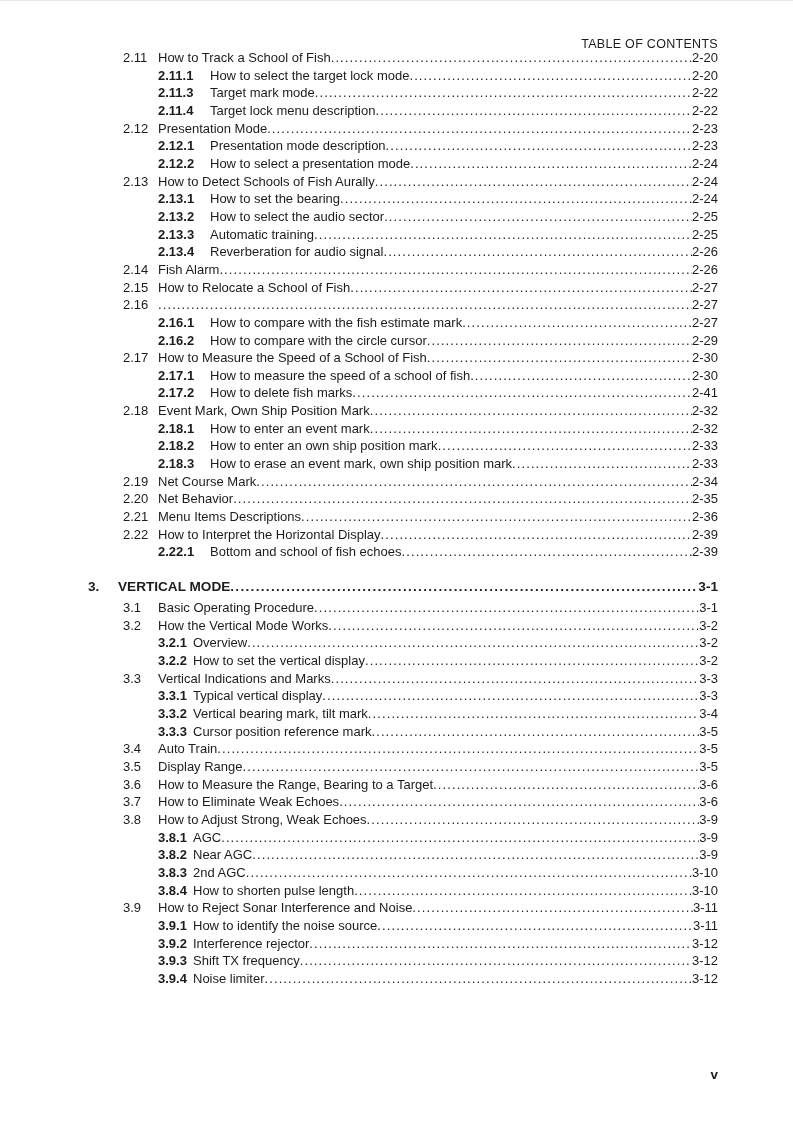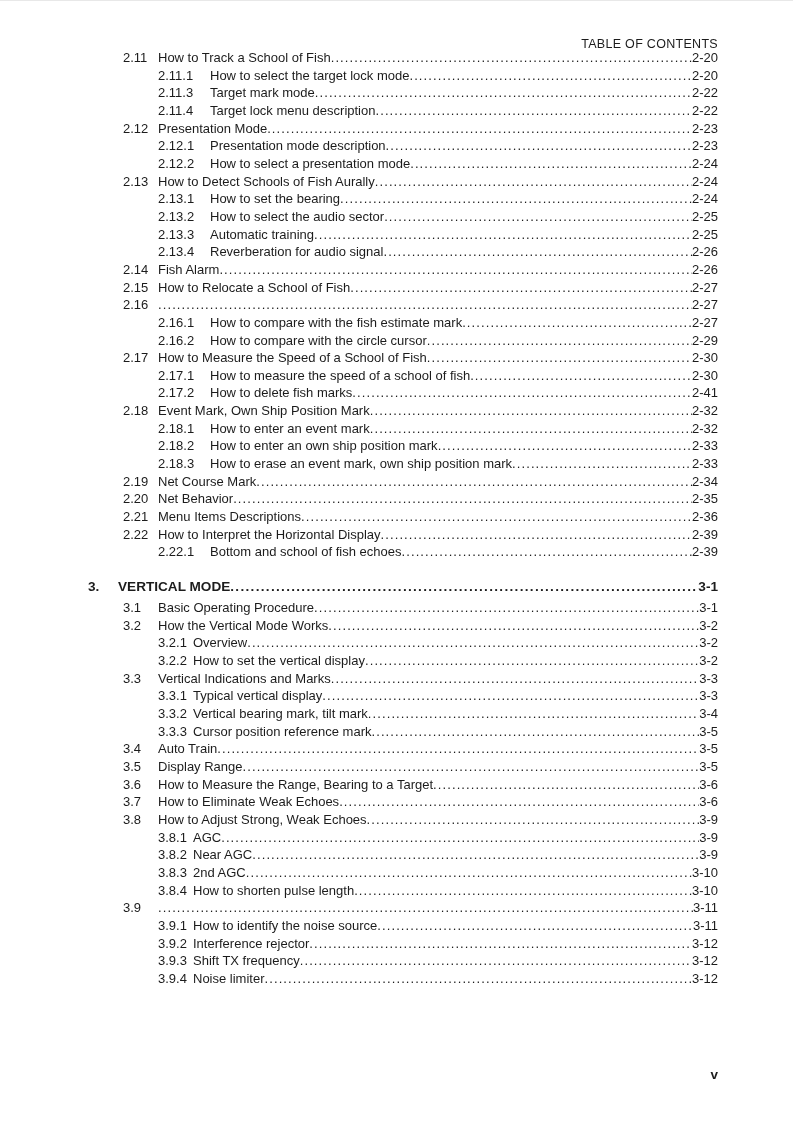--- a/index.html
+++ b/index.html
@@ -44,21 +44,21 @@
   .toc-row .leader::after {
     content: "......................................................................................................................................................................................................";
     letter-spacing: 1.1px;
   }
   .toc-row .pg { flex: 0 0 auto; }
 
   
   .lvl1 { margin-left: 35px; }
   .lvl1 .num { width: 35px; }
   .lvl2 { margin-left: 70px; }
-  .lvl2 .num { width: 52px; }
+  .lvl2 .num { width: 52px; font-weight: bold; }
   
   .chap1 .lvl2 .num { width: 35px; }
 
   .chapter-head {
     font-weight: 700;
     font-size: 13.6px;
     line-height: 20px;
     margin-top: 16px;
     margin-bottom: 2px;
   }
@@ -359,20 +359,21 @@
           <span class="pg">3-10</span>
         </div>
         <div class="toc-row lvl2">
           <span class="num">3.8.4</span>
           <span class="title">How to shorten pulse length</span>
           <span class="leader"></span>
           <span class="pg">3-10</span>
         </div>
         <div class="toc-row lvl1">
           <span class="num">3.9</span>
+          <span class="title">How to Reject Sonar Interference and Noise</span>
           <span class="leader"></span>
           <span class="pg">3-11</span>
         </div>
         <div class="toc-row lvl2">
           <span class="num">3.9.1</span>
           <span class="title">How to identify the noise source</span>
           <span class="leader"></span>
           <span class="pg">3-11</span>
         </div>
         <div class="toc-row lvl2">

